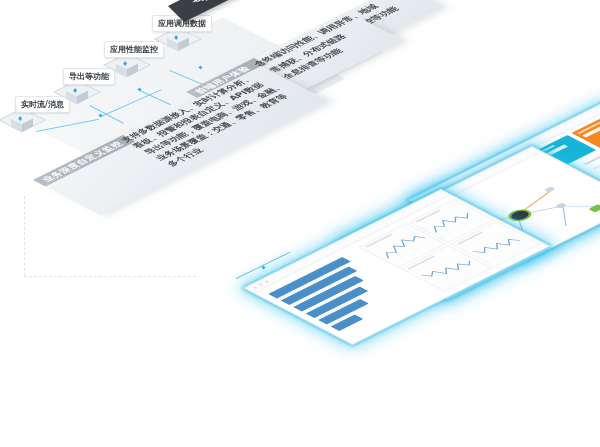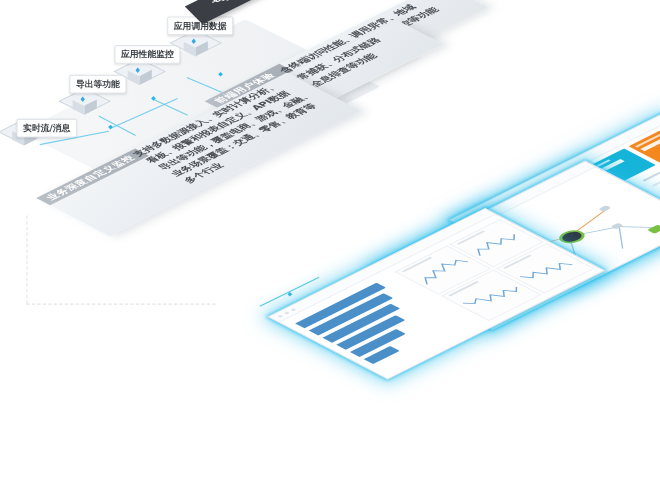--- a/index.html
+++ b/index.html
@@ -65,21 +65,21 @@
   <div class="slab" style="left:18px;top:120px;width:205px;height:118px;opacity:.55;border-radius:2px;"></div>
 
   <div style="position:absolute;left:22px;top:108px;">
     <div class="node-cube">
       <div class="cube-top"></div>
       <div class="cube-l" style="left:-11px;top:11px;transform:matrix(1,0.5,0,1,0,0);transform-origin:0 0;"></div>
       <div class="cube-r" style="left:0px;top:16px;transform:matrix(1,-0.5,0,1,0,0);transform-origin:0 0;"></div>
       <div class="cube-ic" style="left:-5px;top:8px;">♦</div>
     </div>
   </div>
-  <div class="src-label" style="left:15px;top:108px;">实时流/消息</div>
+  <div class="src-label" style="left:15px;top:96px;">实时流/消息</div>
 
   <div style="position:absolute;left:77px;top:80px;">
     <div class="node-cube">
       <div class="cube-top"></div>
       <div class="cube-l" style="left:-11px;top:11px;transform:matrix(1,0.5,0,1,0,0);transform-origin:0 0;"></div>
       <div class="cube-r" style="left:0px;top:16px;transform:matrix(1,-0.5,0,1,0,0);transform-origin:0 0;"></div>
       <div class="cube-ic" style="left:-5px;top:8px;">♦</div>
     </div>
   </div>
   <div class="src-label" style="left:63px;top:68px;">导出等功能</div>

